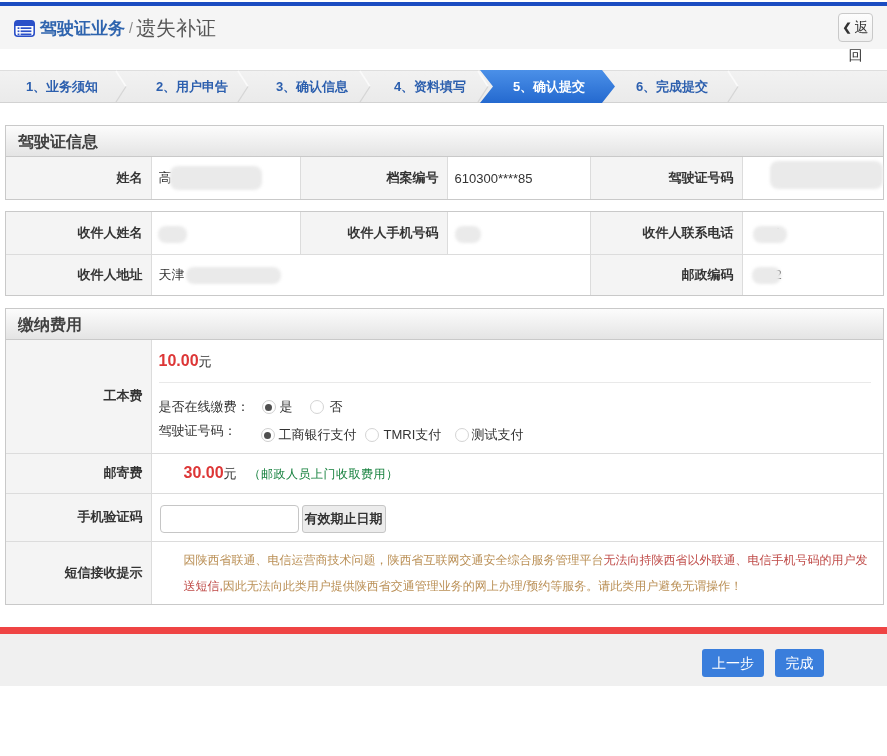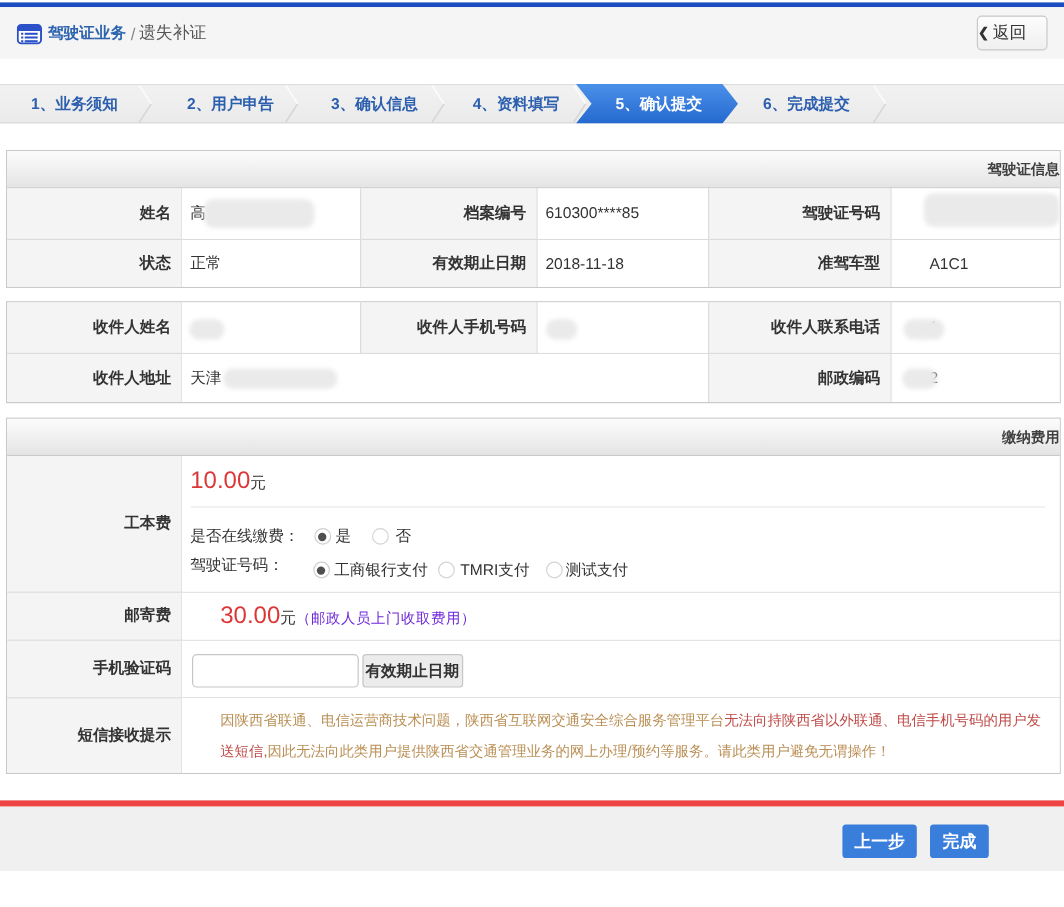--- a/index.html
+++ b/index.html
@@ -1,50 +1,50 @@
 <!DOCTYPE html>
 <html><head>
 <meta charset="utf-8">
 <style>
 * { margin:0; padding:0; box-sizing:border-box; }
 body { font-family:"Liberation Sans",sans-serif; background:#fff; width:887px; color:#333; }
 .topbar { margin-top:2px; height:4px; background:#1b4cc1; }
 .header { height:43px; background:#f5f5f5; position:relative; }
 .header .title { position:absolute; left:14px; top:13px; height:18px; display:flex; align-items:center; }
-.title .big { font-size:13px; font-weight:bold; color:#2e64ae; margin-left:5px; }
+.title .big { font-size:17px; font-weight:bold; color:#2e64ae; margin-left:5px; }
 .title .slash { font-size:14px; color:#888; margin:0 3px 0 4px; }
-.title .small { font-size:14px; color:#555; }
-.backbtn { position:absolute; right:14px; top:7px; width:59px; height:29px; border:1px solid #c9c9c9; border-radius:4px; background:linear-gradient(#fdfdfd,#efefef); font-size:14px; color:#333; text-align:left; line-height:27px; }
+.title .small { font-size:20px; color:#555; }
+.backbtn { position:absolute; right:14px; top:7px; width:35px; height:29px; border:1px solid #c9c9c9; border-radius:4px; background:linear-gradient(#fdfdfd,#efefef); font-size:14px; color:#333; text-align:center; line-height:27px; }
 .backbtn .chev { font-size:11px; font-weight:bold; margin-right:3px; position:relative; top:-1px; }
 .section { margin:0 3px 0 5px; width:879px; border:1px solid #c9c9c9; }
-.sec-hd { height:31px; background:linear-gradient(#fcfcfc,#e4e4e4); border-bottom:1px solid #c9c9c9; font-size:12px; font-weight:bold; color:#404040; line-height:31px; padding-left:12px;text-align:right; }
+.sec-hd { height:31px; background:linear-gradient(#fcfcfc,#e4e4e4); border-bottom:1px solid #c9c9c9; font-size:16px; font-weight:bold; color:#404040; line-height:31px; padding-left:12px; }
 table { border-collapse:collapse; table-layout:fixed; width:100%; }
 td { border:1px solid #dcdcdc; font-size:13px; color:#333; }
 td.lbl { background:#f4f4f4; font-weight:bold; text-align:right; padding-right:8px; }
 td.val { background:#fff; padding-left:7px; position:relative; }
 td:first-child { border-left:none;margin-top:24px; }
 td:last-child { border-right:none;padding-left:32px; }
 tr:first-child td { border-top:none; }
 tr:last-child td { border-bottom:none; }
 .blur { position:absolute; background:#eaeaea; border-radius:8px; filter:blur(1.8px); }
 .red { color:#bf4a47; }
-.redp { color:#6d28d9; font-size:12px; margin-left:0; letter-spacing:0.5px; }
+.redp { color:#15803d; font-size:12px; margin-left:12px; letter-spacing:0.5px; }
 .tan { color:#ba8f55; }
-.fee-big { font-size:20px; font-weight:normal; color:#dd3636;margin-top:41px; }
+.fee-big { font-size:16px; font-weight:bold; color:#dd3636;margin-top:41px; }
 .fee-unit { font-size:13px; color:#333; font-weight:normal; }
 .gbf { padding:0 !important; position:relative; }
 .gbf .sep { position:absolute; left:7px; right:12px; top:42px; border-bottom:1px solid #e9e9e9; }
 .gbf span.t { position:absolute; font-size:13px; height:20px; line-height:20px; }
 .rd { position:absolute; width:14px; height:14px; border-radius:50%; background:#fff; border:1px solid #cfcfcf; }
 .rd.on::after { content:""; position:absolute; left:2.5px; top:2.5px; width:7px; height:7px; border-radius:50%; background:#4f4f4f; }
 .rd.off { border-color:#d4d4d4; }
 .inp { position:absolute; left:8px; top:11px; width:139px; height:28px; border:1px solid #c6c6c6; border-radius:4px; background:#fff; }
 .codebtn { position:absolute; left:150px; top:11px; width:84px; height:28px; background:#ececec; border:1px solid #c6c6c6; border-radius:3px; font-size:13px; font-weight:bold; color:#333; text-align:center; line-height:26px; }
 .notice { font-size:12px; line-height:26px; padding:5px 13px 0 7px; vertical-align:top; }
-.footer { margin-top:22px; height:59px; background:#f0f0f0; border-top:5px solid #ef4444; position:relative;font-weight:bold; }
+.footer { margin-top:22px; height:59px; background:#f0f0f0; border-top:7px solid #ef4444; position:relative; }
 .btn-blue { position:absolute; top:15px; height:28px; background:#3a7edc; border-radius:3px; color:#fff; font-size:14px; text-align:center; line-height:28px; }
 #btn-prev { left:702px; width:62px; }
 #btn-done { left:775px; width:49px; }
 </style>
 </head>
 <body>
 <div class="topbar"></div>
 <div class="header">
   <div class="title">
     <svg width="21" height="17" viewBox="0 0 21 17">
@@ -117,28 +117,20 @@
       </colgroup>
     <tbody>
         <tr style="height:42px">
       <td class="lbl">姓名</td>
       <td class="val">高<span class="blur" style="left:18px;top:9px;width:92px;height:24px"></span></td>
       <td class="lbl">档案编号</td>
       <td class="val">610300****85</td>
       <td class="lbl">驾驶证号码</td>
       <td class="val">610<span class="blur" style="left:27px;top:4px;width:113px;height:28px"></span></td>
     </tr>
-    <tr style="height:40px">
-      <td class="lbl">状态</td>
-      <td class="val">正常</td>
-      <td class="lbl">有效期止日期</td>
-      <td class="val">2018-11-18</td>
-      <td class="lbl">准驾车型</td>
-      <td class="val">A1C1</td>
-    </tr>
   </tbody>
     </table>
 </div>
 <div style="height:11px"></div>
 
 <div class="section">
   <table>
     <colgroup>
         <col style="width:145px">
         <col style="width:149px">

